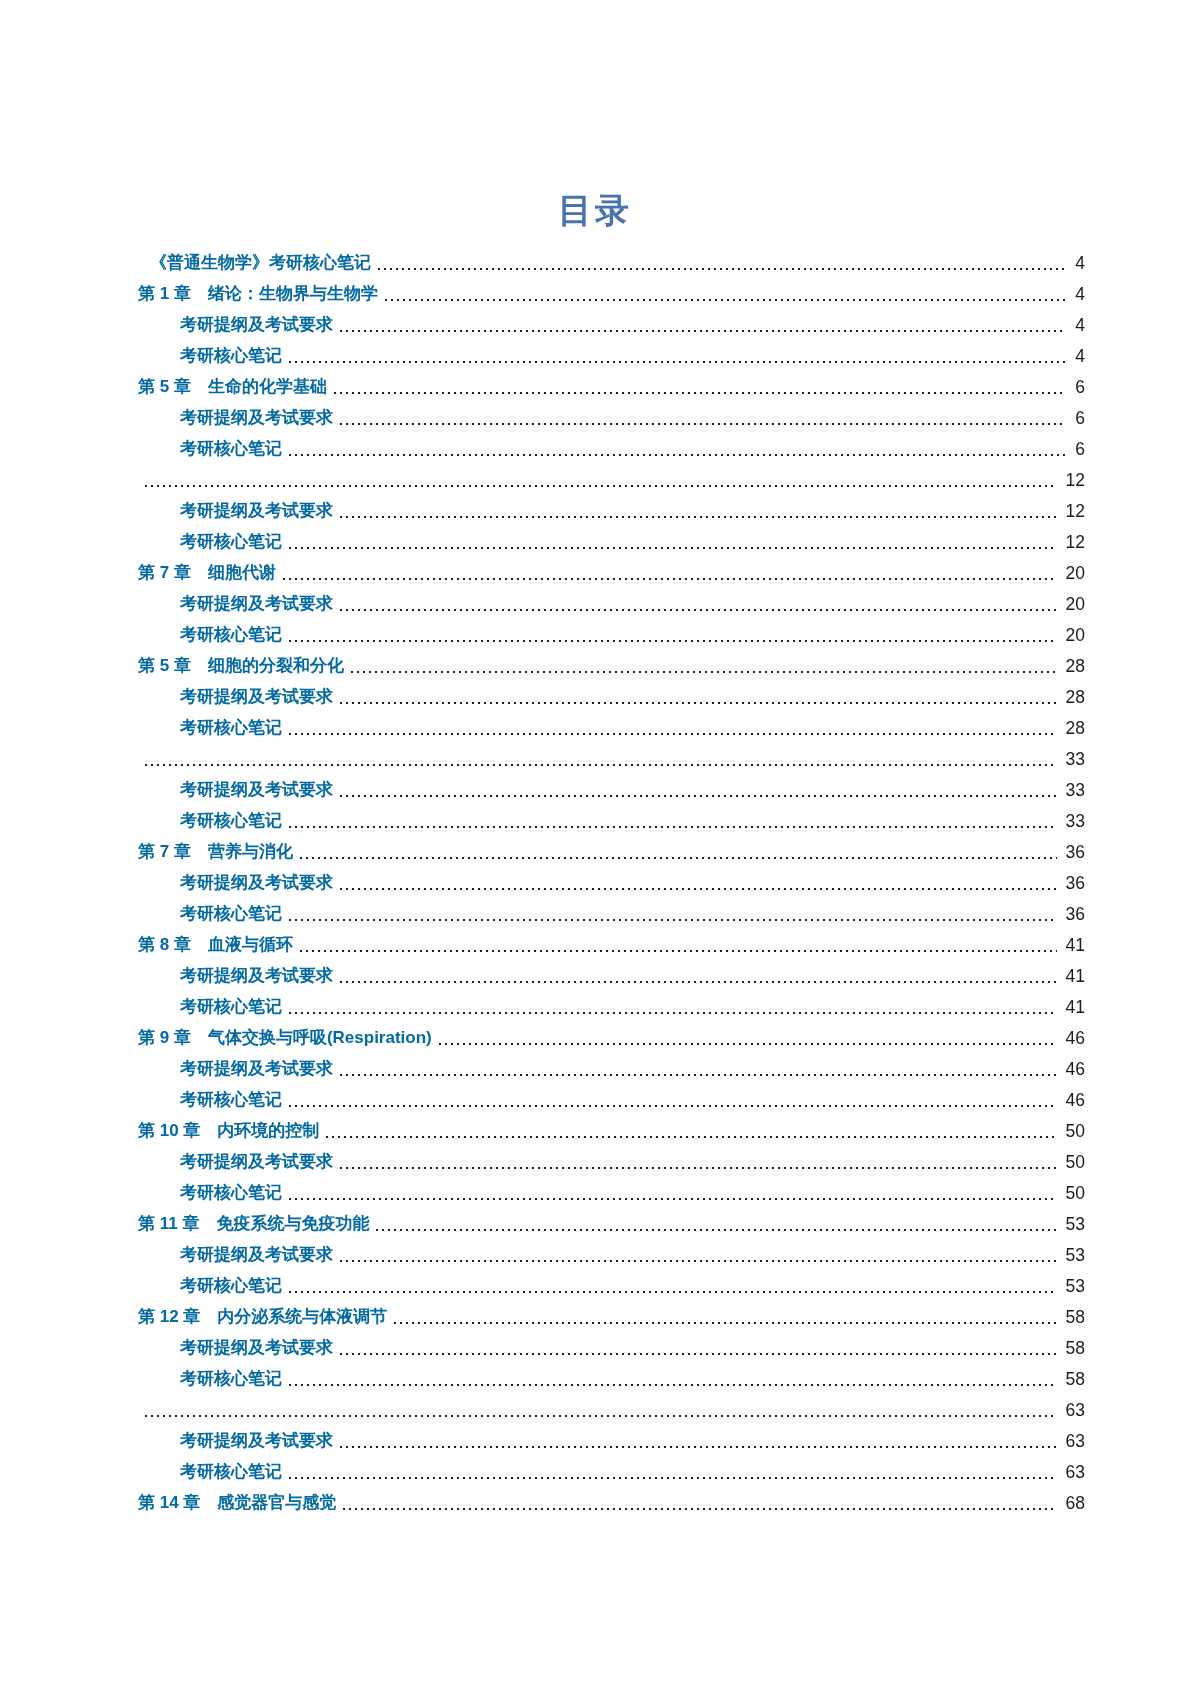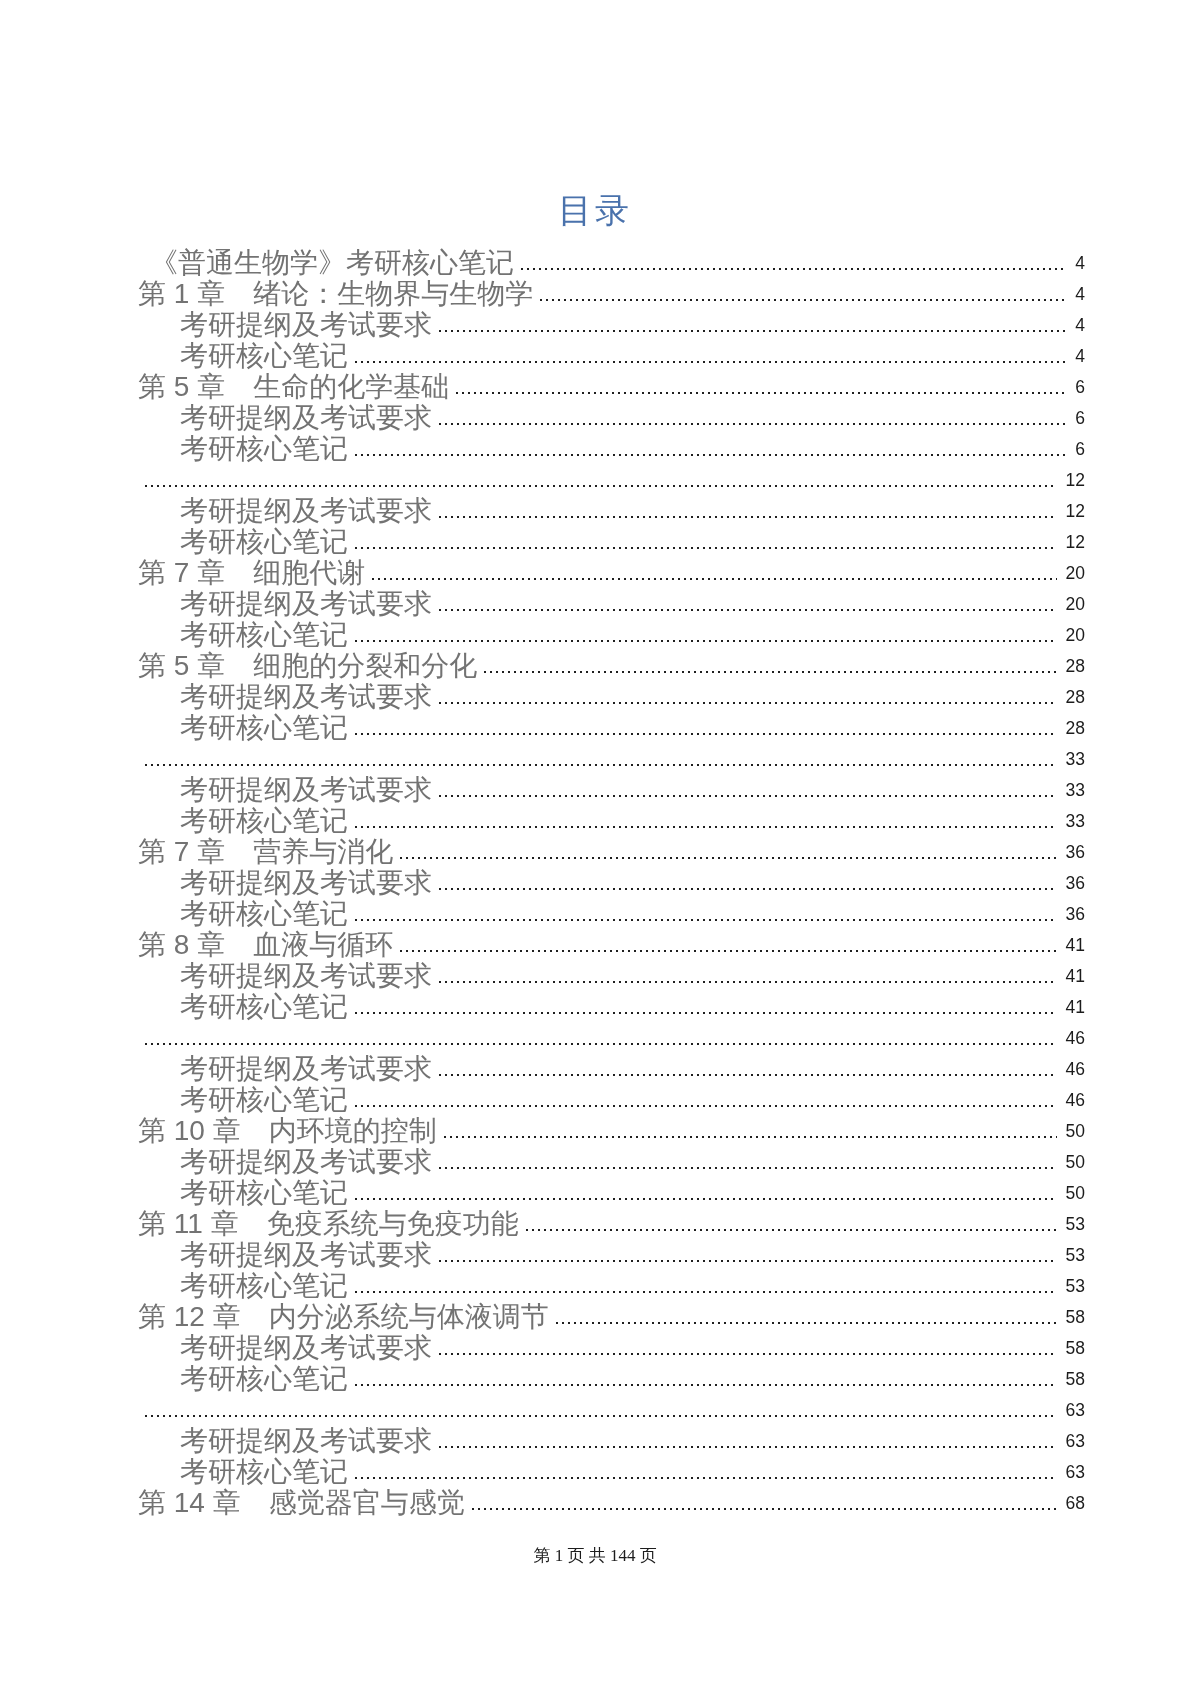--- a/index.html
+++ b/index.html
@@ -18,44 +18,45 @@
   }
   .doc-title {
     position: absolute;
     top: 188px;
     left: 0;
     width: 100%;
     margin: 0;
     text-align: center;
     font-size: 34px;
     line-height: 46px;
-    font-weight: normal;
+    font-weight: bold;
     letter-spacing: 3px;
     color: #4a72ac;
     font-family: "Liberation Serif", "DejaVu Serif", serif;
   }
   .toc {
     position: absolute;
     top: 247px;
     left: 138px;
     right: 105px;
   }
   .toc-row {
     display: flex;
     align-items: flex-end;
     height: 31px;
     cursor: pointer;
   }
   .toc-row .label {
     white-space: nowrap;
-    font-size: 28px;
+    font-size: 17px;
     line-height: 31px;
     
     font-family: "Liberation Sans", "DejaVu Sans", serif;
-    color: #737373;
+    color: #0369a1;
+    font-weight: bold;
   }
   .toc-row.doc { padding-left: 12px; }
   .toc-row.chapter { padding-left: 0; justify-content: flex-end; }
   .toc-row.sub { padding-left: 42px; }
   .toc-row .leader {
     flex: 1 1 auto;
     min-width: 18px;
     height: 31px;
     margin: 0 9px 0 7px;
     background-image: repeating-linear-gradient(to right, #1f1f1f 0 2px, transparent 2px 6px);
@@ -206,20 +207,21 @@
         <span class="label">考研提纲及考试要求</span>
         <span class="leader"></span>
         <span class="pagenum">41</span>
       </div>
       <div class="toc-row sub">
         <span class="label">考研核心笔记</span>
         <span class="leader"></span>
         <span class="pagenum">41</span>
       </div>
       <div class="toc-row chapter">
+        <span class="label">第 9 章　气体交换与呼吸(Respiration)</span>
         <span class="leader"></span>
         <span class="pagenum">46</span>
       </div>
       <div class="toc-row sub">
         <span class="label">考研提纲及考试要求</span>
         <span class="leader"></span>
         <span class="pagenum">46</span>
       </div>
       <div class="toc-row sub">
         <span class="label">考研核心笔记</span>
@@ -285,14 +287,13 @@
         <span class="leader"></span>
         <span class="pagenum">63</span>
       </div>
       <div class="toc-row chapter">
         <span class="label">第 14 章　感觉器官与感觉</span>
         <span class="leader"></span>
         <span class="pagenum">68</span>
       </div>
     </div>
 
-  <div class="footer">第 1 页 共 144 页</div>
 </div>
 
 </body></html>

